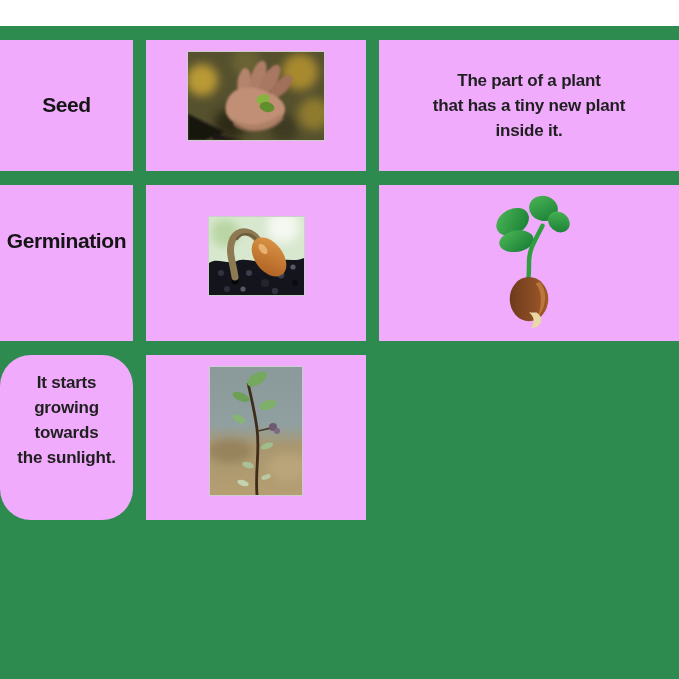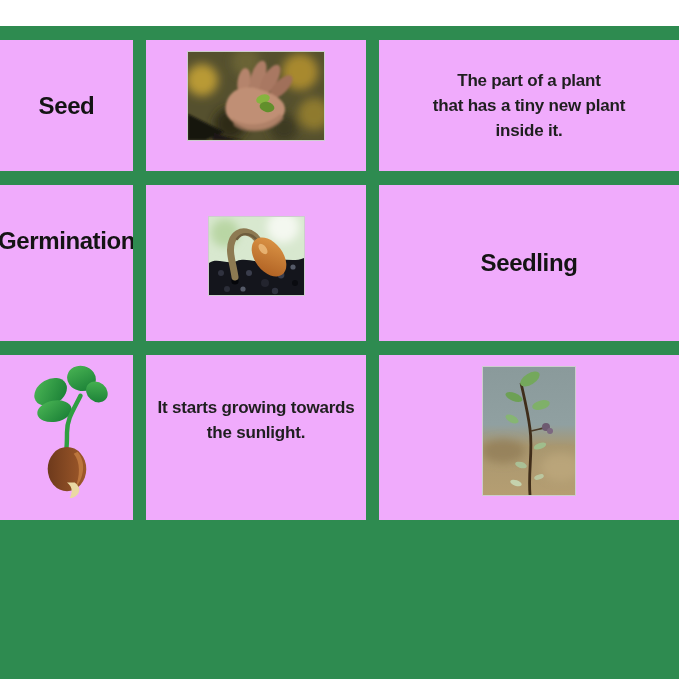--- a/index.html
+++ b/index.html
@@ -13,35 +13,35 @@
     background:#2e8b50;
     display:grid;
     grid-template-columns:133px 220px 300px;
     grid-template-rows:131px 156px 165px 145px;
     column-gap:13px;row-gap:14px;
     padding-top:14px;box-sizing:border-box;
   }
   .cell{background:#f0abfc;overflow:hidden;}
   .cell-label{
     display:flex;align-items:center;justify-content:center;
-    font-weight:bold;font-size:24px;letter-spacing:-0.4px;color:#141414;
+    font-weight:bold;font-size:21px;letter-spacing:-0.4px;color:#141414;
     white-space:pre-line;line-height:1.25;
   }
   .cell-label.r2{padding-bottom:44px;box-sizing:border-box;}
   .cell-img{display:flex;justify-content:center;align-items:flex-start;}
   .cell-img.r1{padding-top:11px;}
   .cell-img.r2{padding-top:31px;}
   .cell-img.r3{padding-top:8px;}
   .cell-img.r4{padding-top:11px;}
   .cell-desc{
     display:flex;align-items:center;justify-content:center;text-align:center;
     font-weight:bold;font-size:17px;line-height:25px;letter-spacing:-0.2px;
     color:#1f1f1f;white-space:pre-line;padding:0 6px;box-sizing:border-box;
   }
-  .cell-desc.r3{padding-bottom:36px;}
+  .cell-desc.r3{padding-bottom:36px;border-radius:31px;}
   .photo{border:1px solid #cdcdcd;display:block;}
   .clipart{display:block;}
 </style>
 </head>
 <body>
 
 <div id="stage">
   <div class="table">
 
     <div class="cell cell-label r1">Seed</div>
@@ -110,21 +110,20 @@
           <circle cx="66" cy="74" r="3.2" fill="#30323f"></circle>
         <circle cx="84" cy="50" r="2.6" fill="#555a68"></circle>
           <circle cx="34" cy="72" r="2.6" fill="#555a68"></circle>
         <path d="M52 30 C46 12 28 10 23 24 C19 34 24 46 26 60" fill="none" stroke="#8d7a52" stroke-width="7" stroke-linecap="round"></path>
         <path d="M50 28 C46 16 34 14 28 22" fill="none" stroke="#6e5d3d" stroke-width="2.4" stroke-linecap="round"></path>
         <ellipse cx="60" cy="40" rx="22" ry="14" transform="rotate(53 60 40)" fill="url(#gSeed)"></ellipse>
         <ellipse cx="54" cy="32" rx="6" ry="3.4" transform="rotate(53 54 32)" fill="#f0c283" opacity="0.75"></ellipse>
       </svg>
     </div>
 
-    <div class="cell cell-label r3">Seedling</div>
     <div class="cell cell-img r3">
       <svg class="clipart" width="92" height="135" viewBox="0 0 92 140" aria-hidden="true">
         <defs>
           <linearGradient id="gLeaf" x1="0" y1="0" x2="1" y2="1">
             <stop offset="0" stop-color="#4db856"></stop>
               <stop offset="1" stop-color="#157a33"></stop>
           </linearGradient>
           <linearGradient id="gSeed3" x1="0" y1="0" x2="1" y2="0">
             <stop offset="0" stop-color="#6e3a1c"></stop>
               <stop offset="1" stop-color="#a05a2a"></stop>

